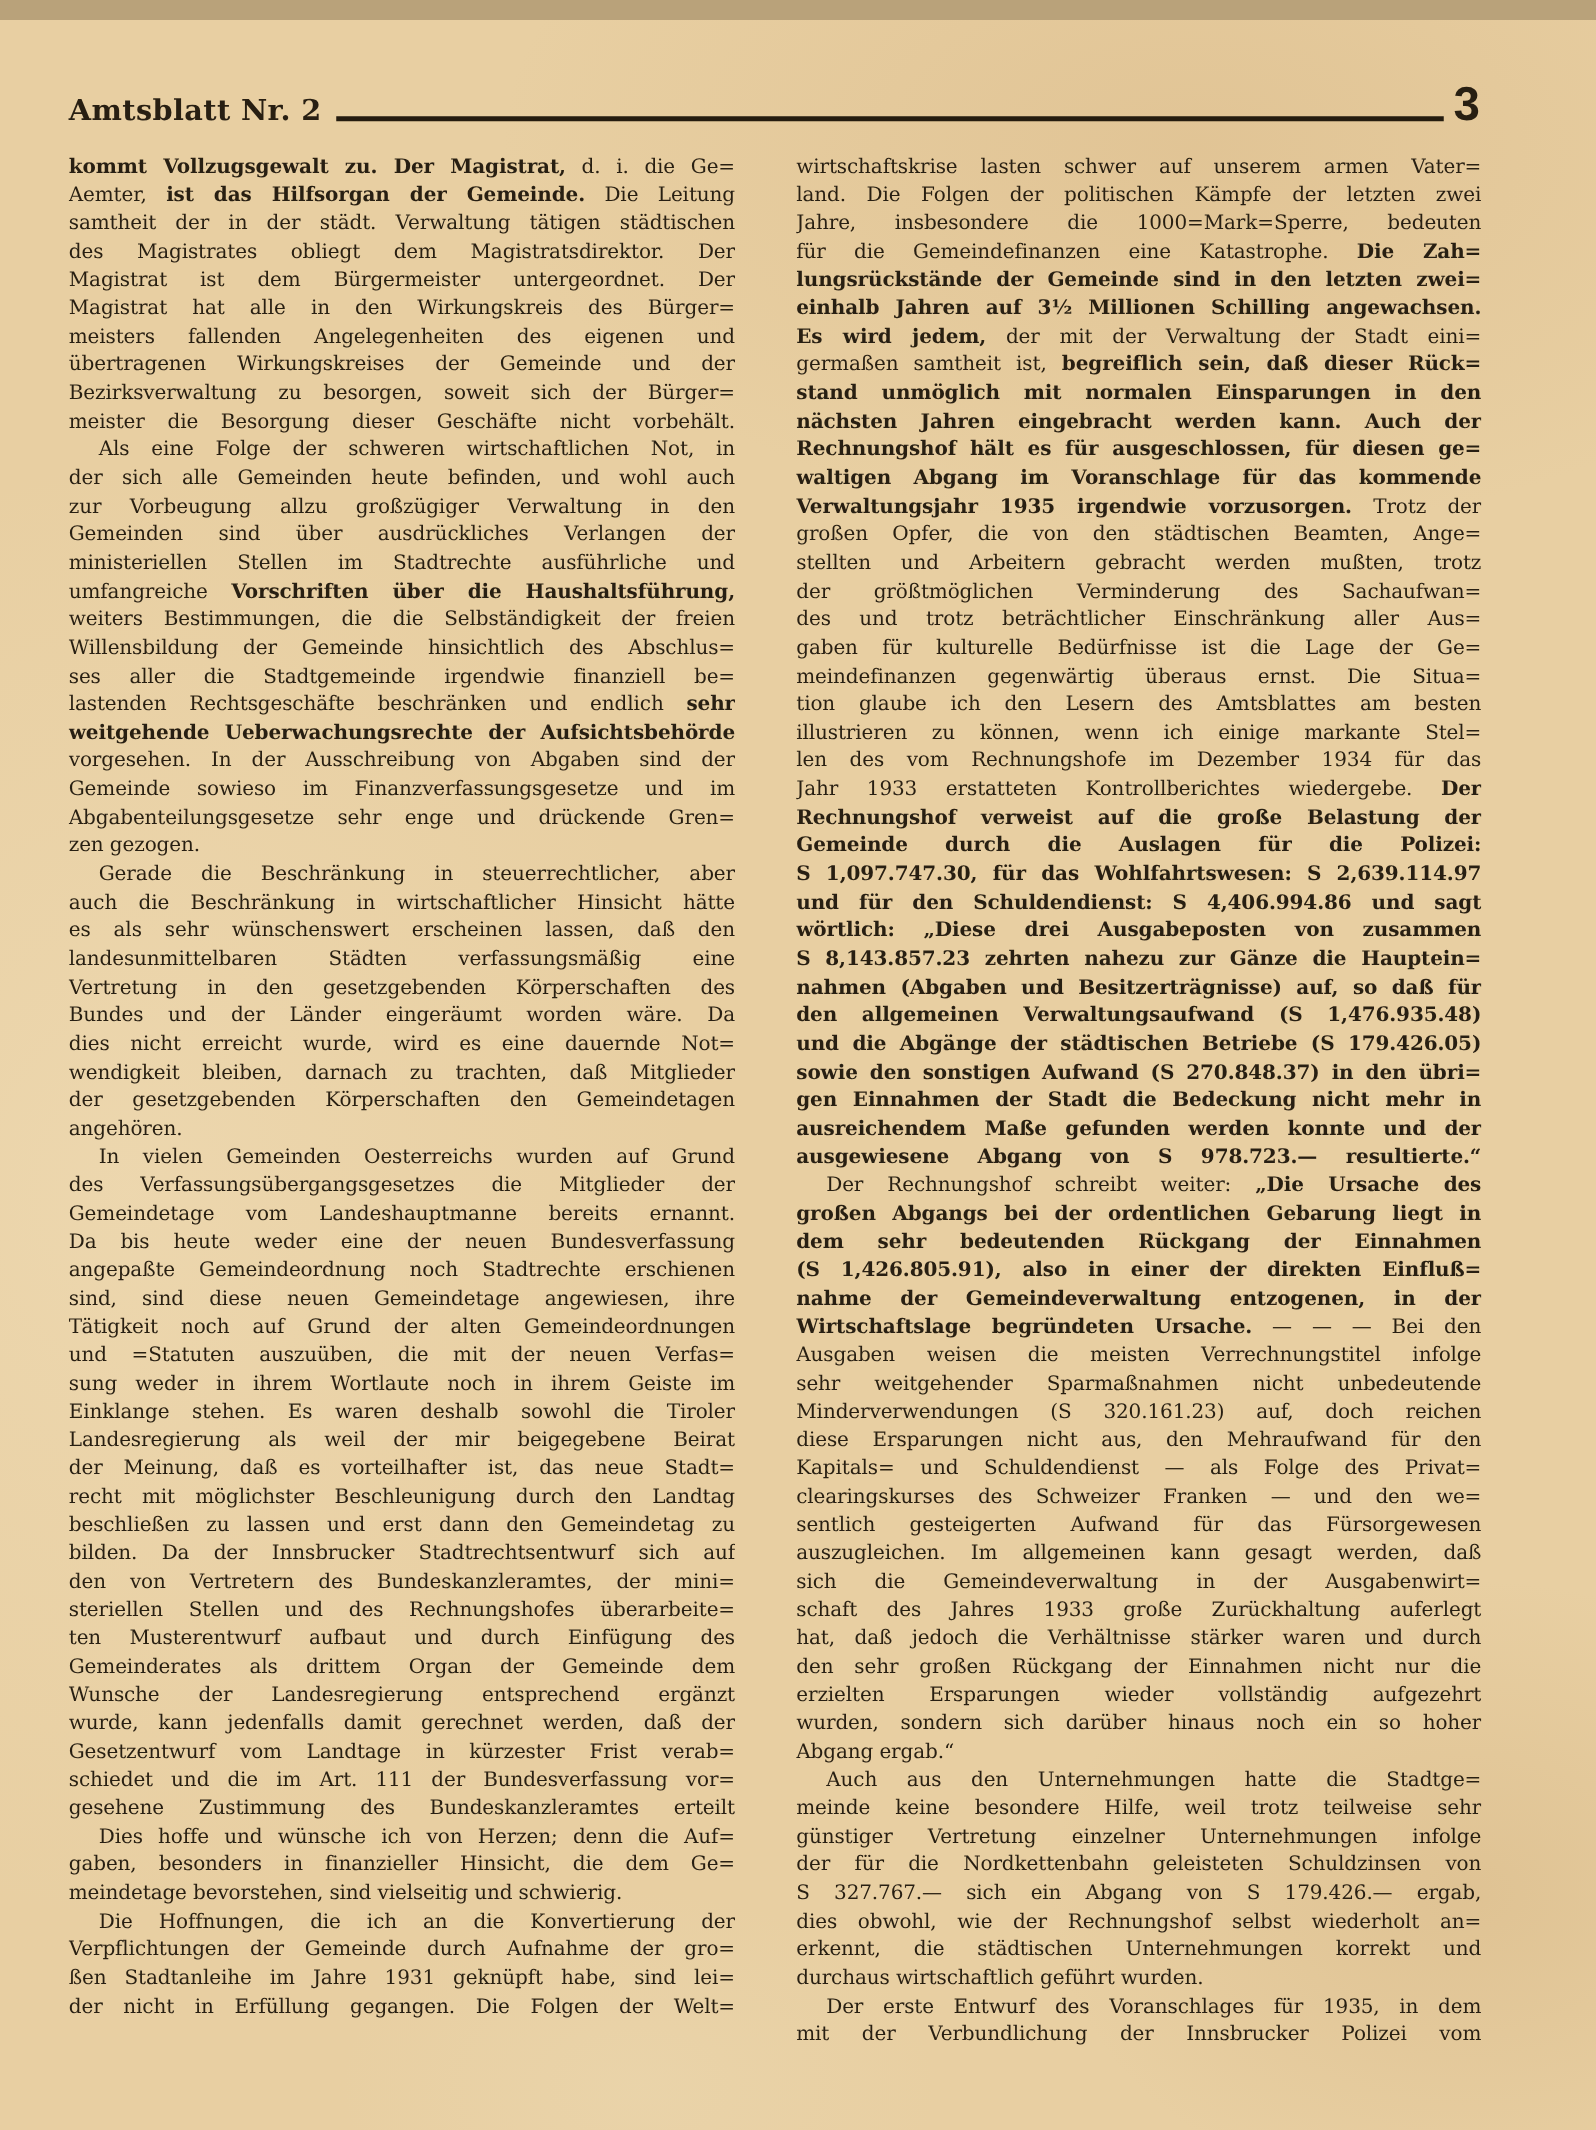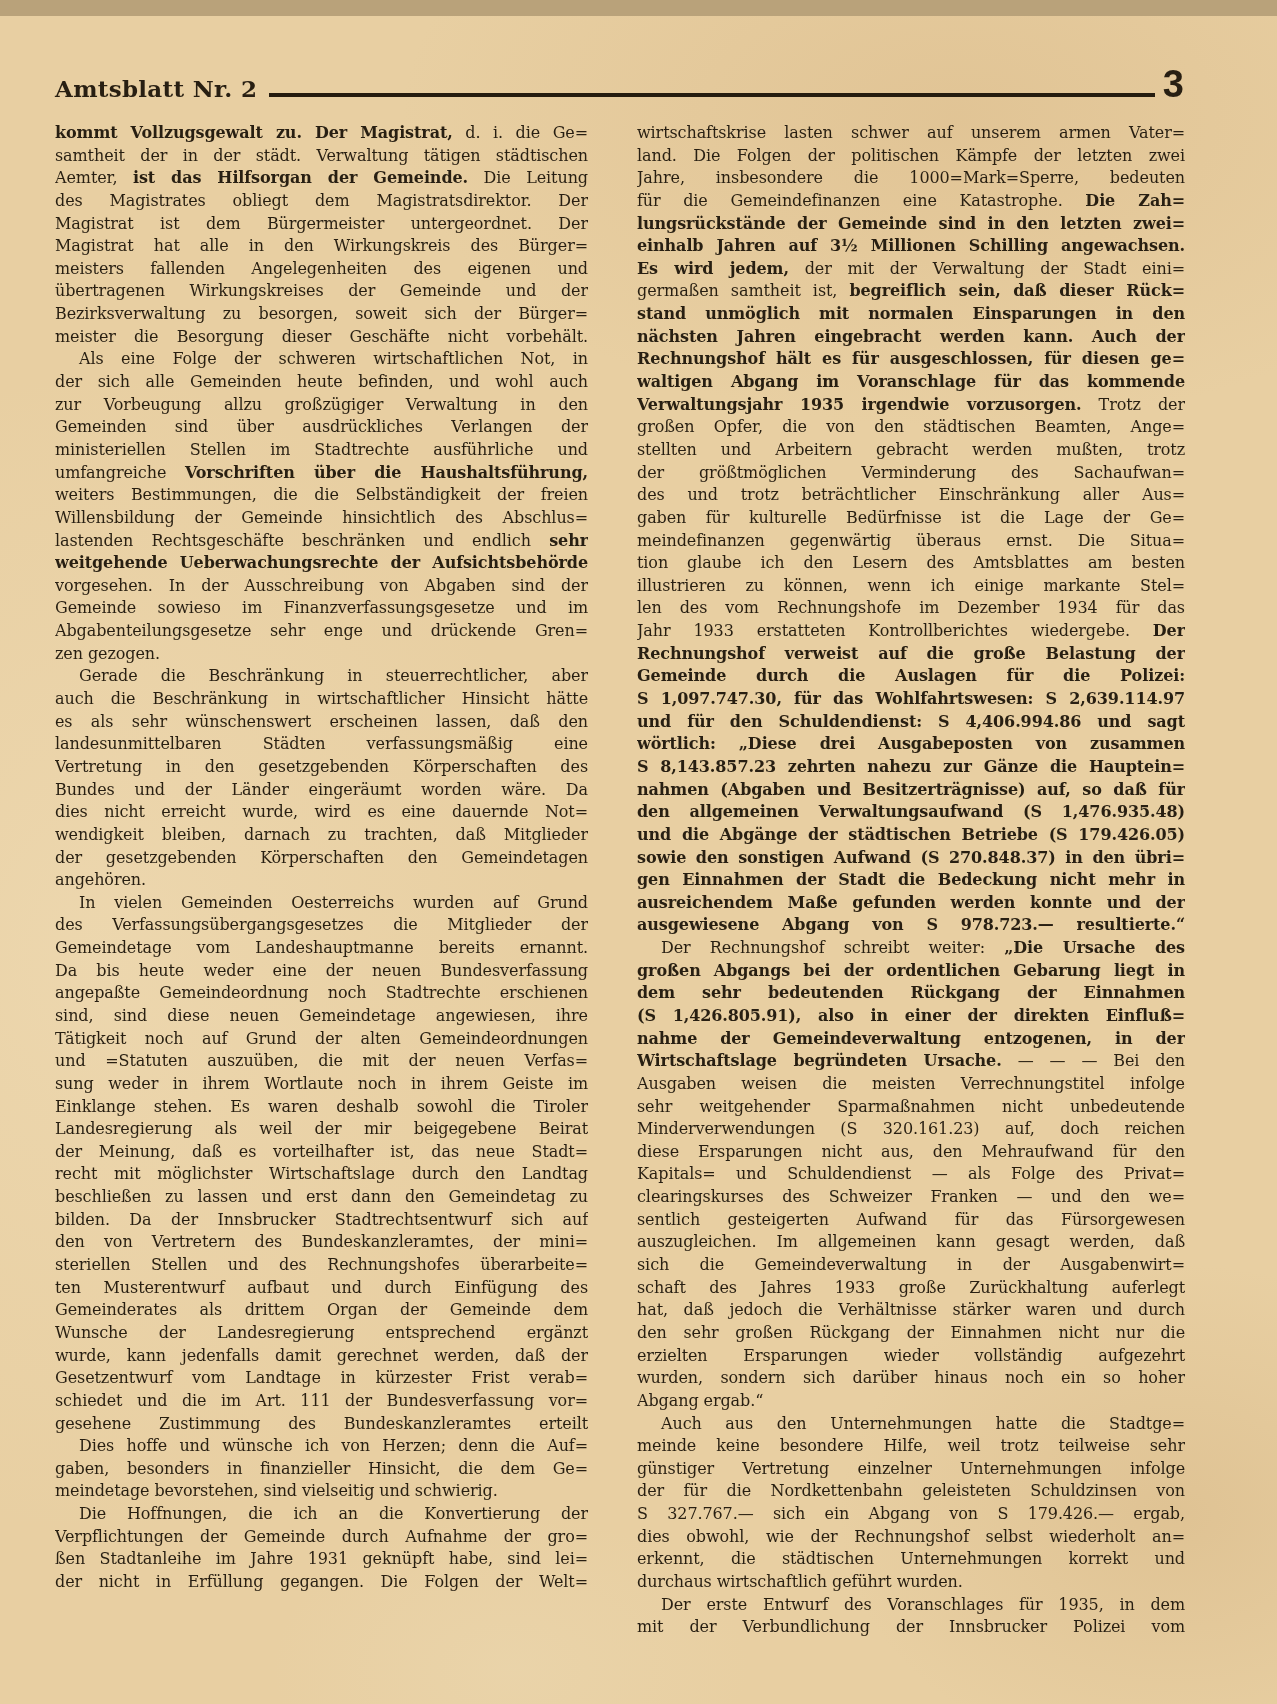--- a/index.html
+++ b/index.html
@@ -42,37 +42,38 @@
 
 <div class="page">
   <div class="header">
     <span class="masthead">Amtsblatt Nr. 2</span>
     <span class="rule"></span>
     <span class="pagenum">3</span>
   </div>
   <div class="columns">
     <div class="col colL">
         <div class="ln"><span class="b">kommt Vollzugsgewalt zu. Der Magistrat,</span><span> d. i. die Ge=</span></div>
+        <div class="ln"><span>Aemter, </span><span class="b">ist das Hilfsorgan der Gemeinde.</span><span> Die Leitung</span></div>
         <div class="ln"><span>samtheit der in der städt. Verwaltung tätigen städtischen</span></div>
-        <div class="ln"><span>Aemter, </span><span class="b">ist das Hilfsorgan der Gemeinde.</span><span> Die Leitung</span></div>
         <div class="ln"><span>des Magistrates obliegt dem Magistratsdirektor. Der</span></div>
         <div class="ln"><span>Magistrat ist dem Bürgermeister untergeordnet. Der</span></div>
         <div class="ln"><span>Magistrat hat alle in den Wirkungskreis des Bürger=</span></div>
         <div class="ln"><span>meisters fallenden Angelegenheiten des eigenen und</span></div>
         <div class="ln"><span>übertragenen Wirkungskreises der Gemeinde und der</span></div>
         <div class="ln"><span>Bezirksverwaltung zu besorgen, soweit sich der Bürger=</span></div>
         <div class="ln"><span>meister die Besorgung dieser Geschäfte nicht vorbehält.</span></div>
         <div class="ln ind"><span>Als eine Folge der schweren wirtschaftlichen Not, in</span></div>
         <div class="ln"><span>der sich alle Gemeinden heute befinden, und wohl auch</span></div>
         <div class="ln"><span>zur Vorbeugung allzu großzügiger Verwaltung in den</span></div>
         <div class="ln"><span>Gemeinden sind über ausdrückliches Verlangen der</span></div>
         <div class="ln"><span>ministeriellen Stellen im Stadtrechte ausführliche und</span></div>
         <div class="ln"><span>umfangreiche </span><span class="b">Vorschriften über die Haushaltsführung,</span></div>
         <div class="ln"><span>weiters Bestimmungen, die die Selbständigkeit der freien</span></div>
         <div class="ln"><span>Willensbildung der Gemeinde hinsichtlich des Abschlus=</span></div>
+        <div class="ln"><span>ses aller die Stadtgemeinde irgendwie finanziell be=</span></div>
         <div class="ln"><span>lastenden Rechtsgeschäfte beschränken und endlich </span><span class="b">sehr</span></div>
         <div class="ln"><span class="b">weitgehende Ueberwachungsrechte der Aufsichtsbehörde</span></div>
         <div class="ln"><span>vorgesehen. In der Ausschreibung von Abgaben sind der</span></div>
         <div class="ln"><span>Gemeinde sowieso im Finanzverfassungsgesetze und im</span></div>
         <div class="ln"><span>Abgabenteilungsgesetze sehr enge und drückende Gren=</span></div>
         <div class="ln end"><span>zen gezogen.</span></div>
         <div class="ln ind"><span>Gerade die Beschränkung in steuerrechtlicher, aber</span></div>
         <div class="ln"><span>auch die Beschränkung in wirtschaftlicher Hinsicht hätte</span></div>
         <div class="ln"><span>es als sehr wünschenswert erscheinen lassen, daß den</span></div>
         <div class="ln"><span>landesunmittelbaren Städten verfassungsmäßig eine</span></div>
@@ -87,21 +88,21 @@
         <div class="ln"><span>Gemeindetage vom Landeshauptmanne bereits ernannt.</span></div>
         <div class="ln"><span>Da bis heute weder eine der neuen Bundesverfassung</span></div>
         <div class="ln"><span>angepaßte Gemeindeordnung noch Stadtrechte erschienen</span></div>
         <div class="ln"><span>sind, sind diese neuen Gemeindetage angewiesen, ihre</span></div>
         <div class="ln"><span>Tätigkeit noch auf Grund der alten Gemeindeordnungen</span></div>
         <div class="ln"><span>und =Statuten auszuüben, die mit der neuen Verfas=</span></div>
         <div class="ln"><span>sung weder in ihrem Wortlaute noch in ihrem Geiste im</span></div>
         <div class="ln"><span>Einklange stehen. Es waren deshalb sowohl die Tiroler</span></div>
         <div class="ln"><span>Landesregierung als weil der mir beigegebene Beirat</span></div>
         <div class="ln"><span>der Meinung, daß es vorteilhafter ist, das neue Stadt=</span></div>
-        <div class="ln"><span>recht mit möglichster Wirtschaftslage durch den Landtag</span></div>
+        <div class="ln"><span>recht mit möglichster Beschleunigung durch den Landtag</span></div>
         <div class="ln"><span>beschließen zu lassen und erst dann den Gemeindetag zu</span></div>
         <div class="ln"><span>bilden. Da der Innsbrucker Stadtrechtsentwurf sich auf</span></div>
         <div class="ln"><span>den von Vertretern des Bundeskanzleramtes, der mini=</span></div>
         <div class="ln"><span>steriellen Stellen und des Rechnungshofes überarbeite=</span></div>
         <div class="ln"><span>ten Musterentwurf aufbaut und durch Einfügung des</span></div>
         <div class="ln"><span>Gemeinderates als drittem Organ der Gemeinde dem</span></div>
         <div class="ln"><span>Wunsche der Landesregierung entsprechend ergänzt</span></div>
         <div class="ln"><span>wurde, kann jedenfalls damit gerechnet werden, daß der</span></div>
         <div class="ln"><span>Gesetzentwurf vom Landtage in kürzester Frist verab=</span></div>
         <div class="ln"><span>schiedet und die im Art. 111 der Bundesverfassung vor=</span></div>

